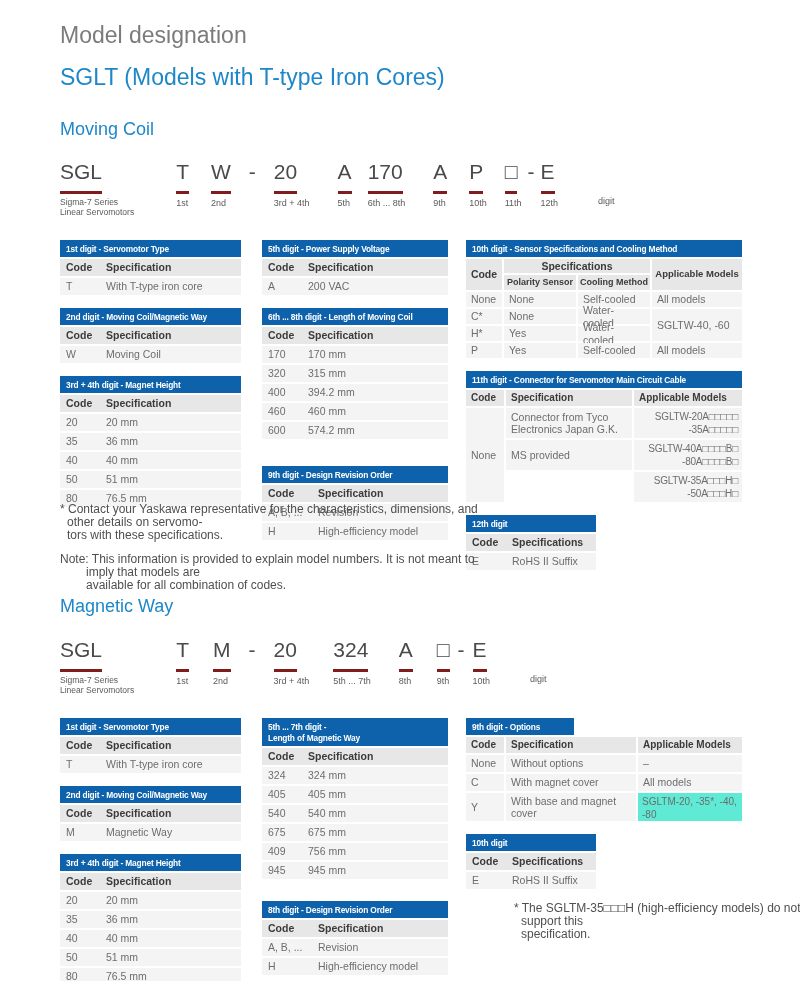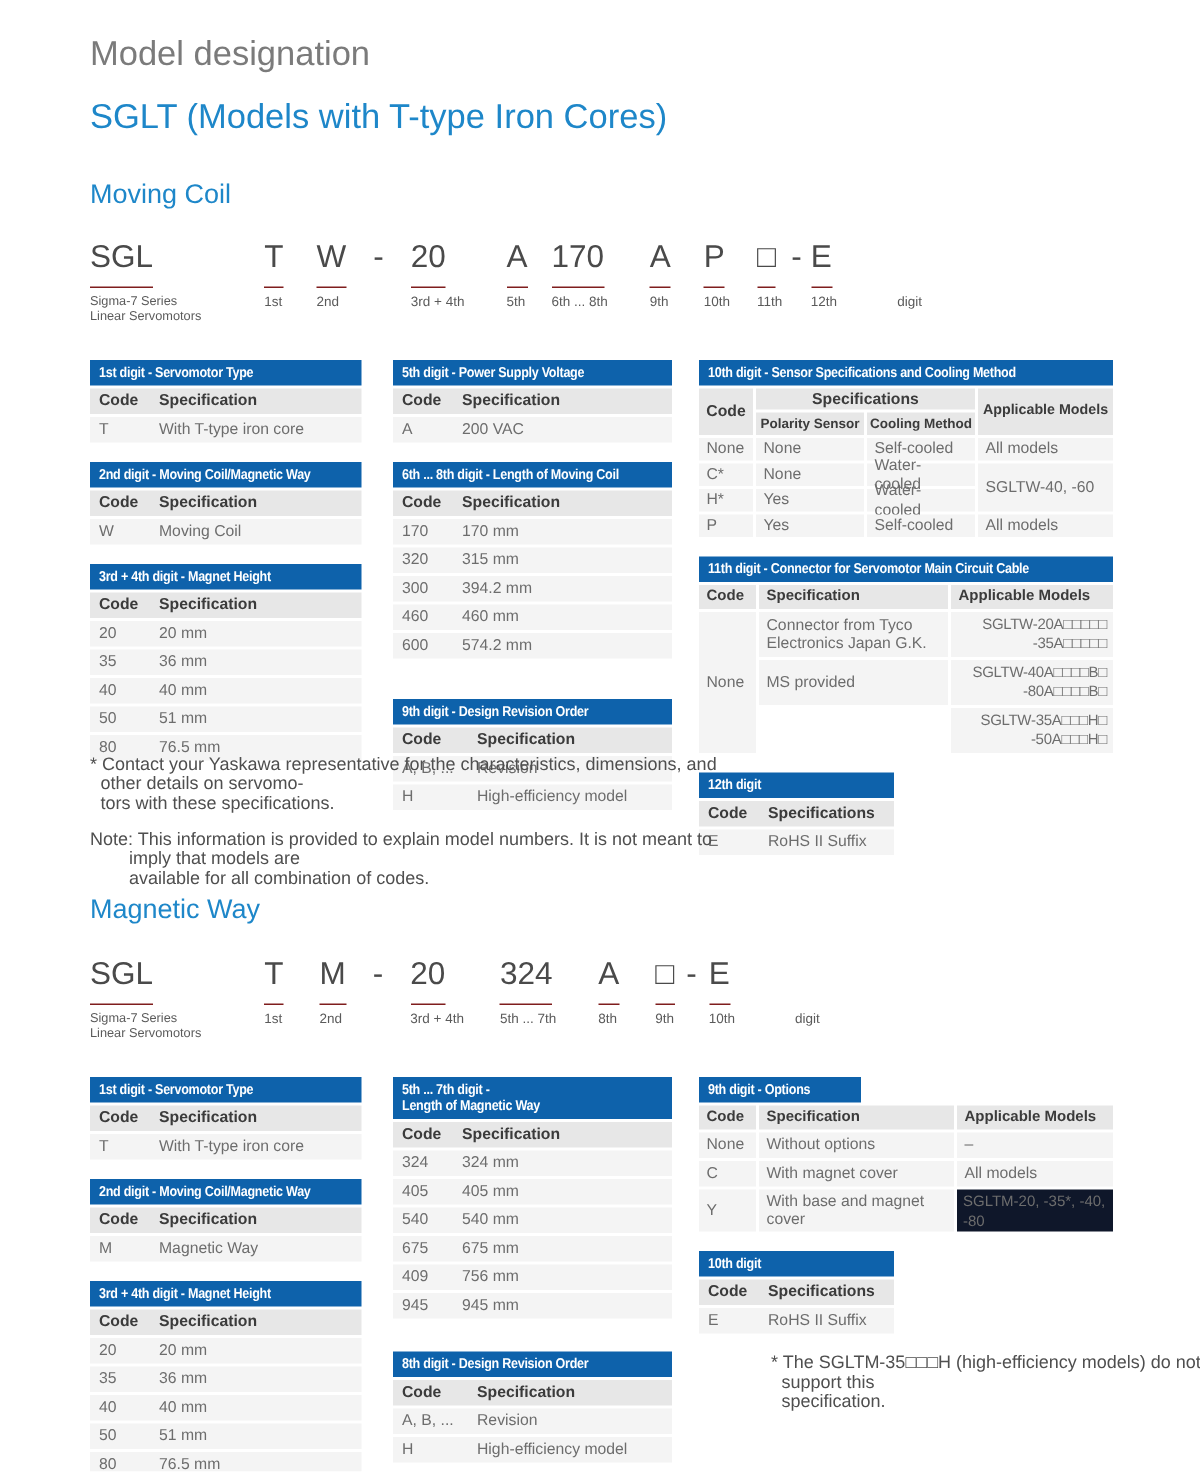--- a/index.html
+++ b/index.html
@@ -4,21 +4,21 @@
 <style>
   html,body{margin:0;padding:0;background:#fff;}
   .page{position:relative;width:800px;height:981px;background:#ffffff;overflow:hidden;
         font-family:"Liberation Sans","DejaVu Sans",sans-serif;padding-left:24px;}
   .h1{position:absolute;left:60px;top:22px;font-size:23px;color:#7b7b7b;}
   .h2{position:absolute;left:60px;top:64px;font-size:23px;color:#1e87c9;}
   .h3{position:absolute;left:60px;font-size:18px;color:#1e87c9;}
   
   .model{position:absolute;left:60px;display:flex;align-items:flex-start;}
   .seg{display:flex;flex-direction:column;align-items:flex-start;}
-  .seg .ch{font-size:21px;line-height:24px;color:#4a4a4a;border-bottom:1px solid #7f1d1d;padding-bottom:7px;}
+  .seg .ch{font-size:21px;line-height:24px;color:#4a4a4a;border-bottom:3px solid #7f1d1d;padding-bottom:7px;}
   .seg.nl .ch{border-bottom:none;}
   .seg .lb{margin-top:4px;font-size:9px;line-height:10px;color:#5a5a5a;white-space:nowrap;}
   .seg .lb.two{font-size:8.5px;line-height:9.5px;}
   .dg{margin-top:36px;font-size:9px;color:#5a5a5a;}
   
   .col{position:absolute;top:240px;}
   .col.mw{top:718px;}
   .c1{left:60px;width:181px;}
   .c2{left:262px;width:186px;}
   .c3{left:466px;width:276px;}
@@ -37,21 +37,21 @@
   .gt{display:grid;gap:2px;margin-top:2px;}
   .gc{background:#f4f4f4;color:#6d6d6d;display:flex;align-items:center;padding:0 5px;
       font-size:10.5px;line-height:12.5px;}
   .gc.gh{background:#e7e7e7;color:#3b3b3b;font-weight:bold;}
   .gc.ctr{justify-content:center;text-align:center;padding:0 2px;}
   .g10{grid-template-columns:36px 72px 72px 1fr;grid-template-rows:14px 15px 15px 15px 15px 15px;}
   .g11{grid-template-columns:38px 126px 1fr;grid-template-rows:16px 30px 30px 30px;}
   .g9{grid-template-columns:38px 130px 1fr;grid-template-rows:16px 17px 17px 28px;}
   .gm{display:block;background:#f4f4f4;color:#6d6d6d;text-align:right;padding:2px 4px 2px 2px;
       font-size:10px;letter-spacing:-0.2px;line-height:13px;}
-  .gm2{display:block;background:#0f172a;color:#6d6d6d;padding:2px 4px;font-size:10px;line-height:13px;}
+  .gm2{display:block;background:#5eead4;color:#6d6d6d;padding:2px 4px;font-size:10px;line-height:13px;}
   .fn{position:absolute;font-size:12px;line-height:13px;color:#4f4f4f;}
   .hang7{padding-left:7px;text-indent:-7px;}
   .hang26{padding-left:26px;text-indent:-26px;margin-top:11px;}
   .fn.inflow{position:static;margin-top:2px;margin-left:48px;}
 </style>
 </head>
 <body>
 
 <div class="page">
 
@@ -182,21 +182,21 @@
       </div>
       <div class="row">
         <div class="c k">170</div>
         <div class="c s">170 mm</div>
       </div>
       <div class="row">
         <div class="c k">320</div>
         <div class="c s">315 mm</div>
       </div>
       <div class="row">
-        <div class="c k">300</div>
+        <div class="c k">400</div>
         <div class="c s">394.2 mm</div>
       </div>
       <div class="row">
         <div class="c k">460</div>
         <div class="c s">460 mm</div>
       </div>
       <div class="row">
         <div class="c k">600</div>
         <div class="c s">574.2 mm</div>
       </div>

